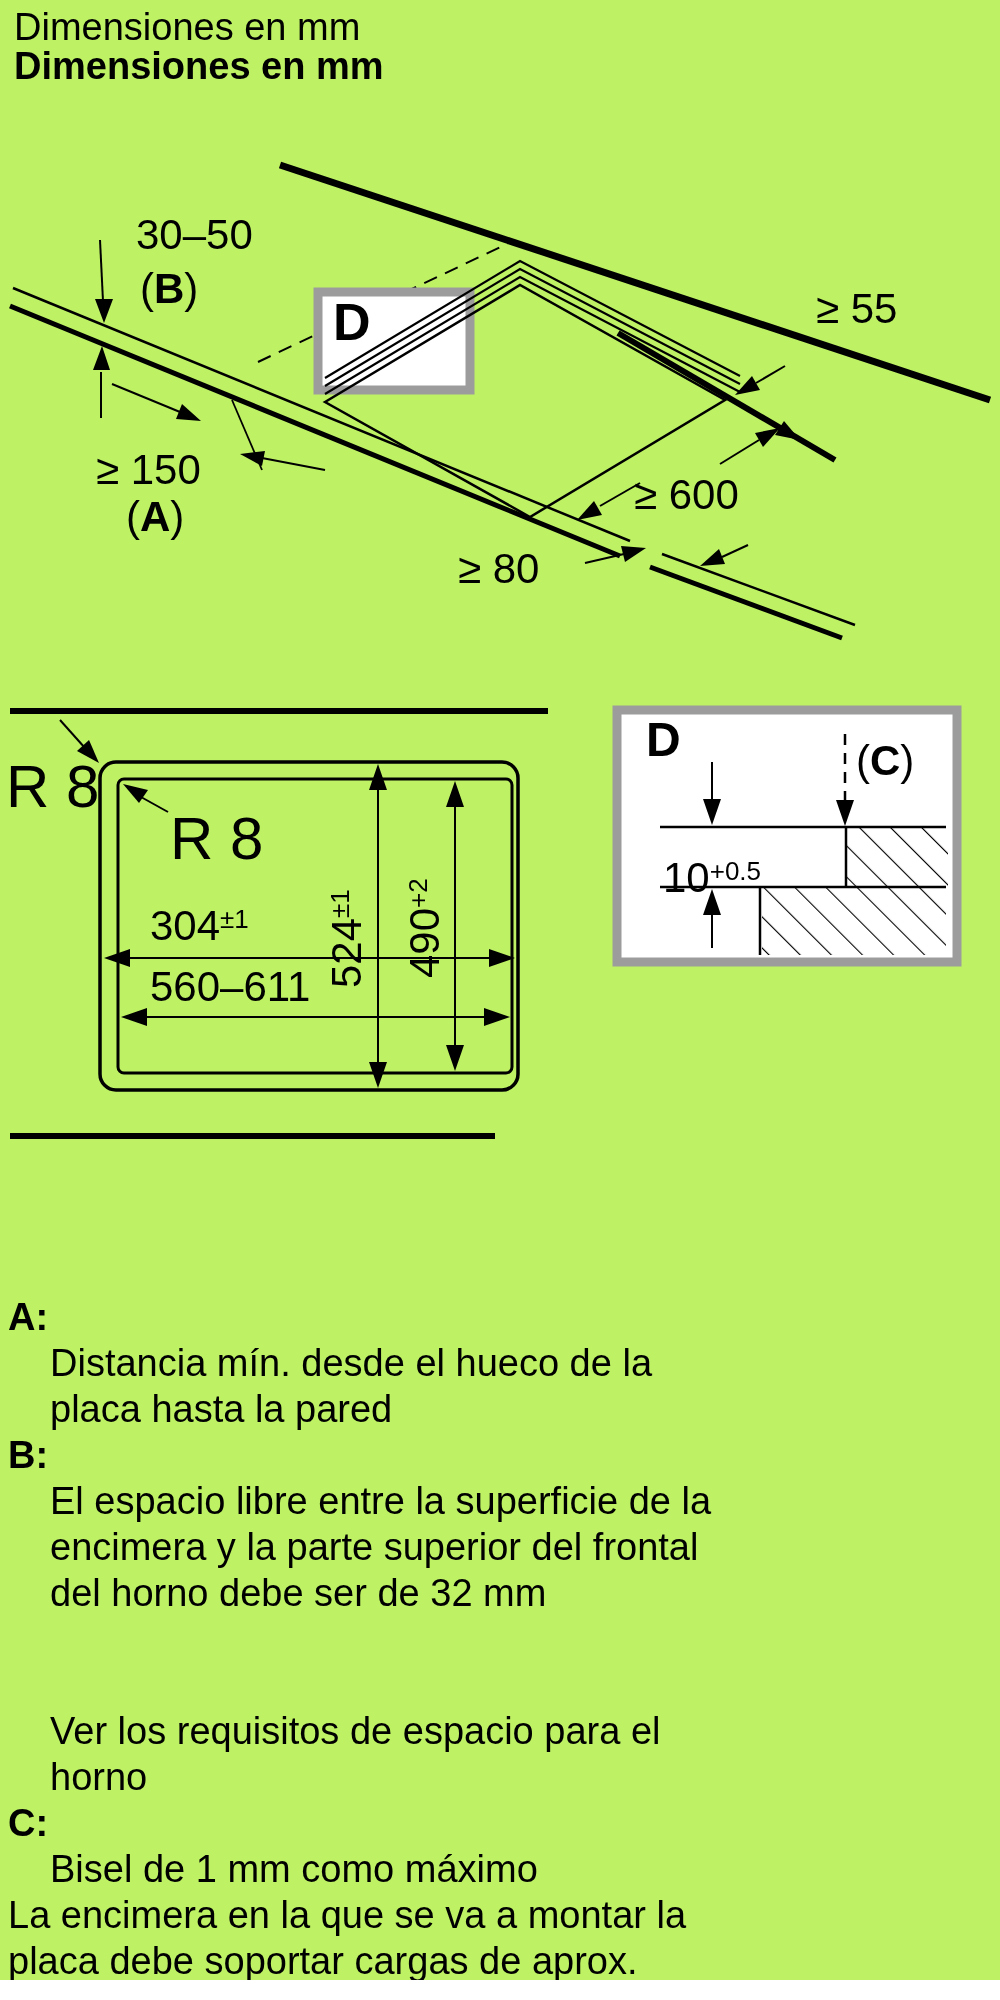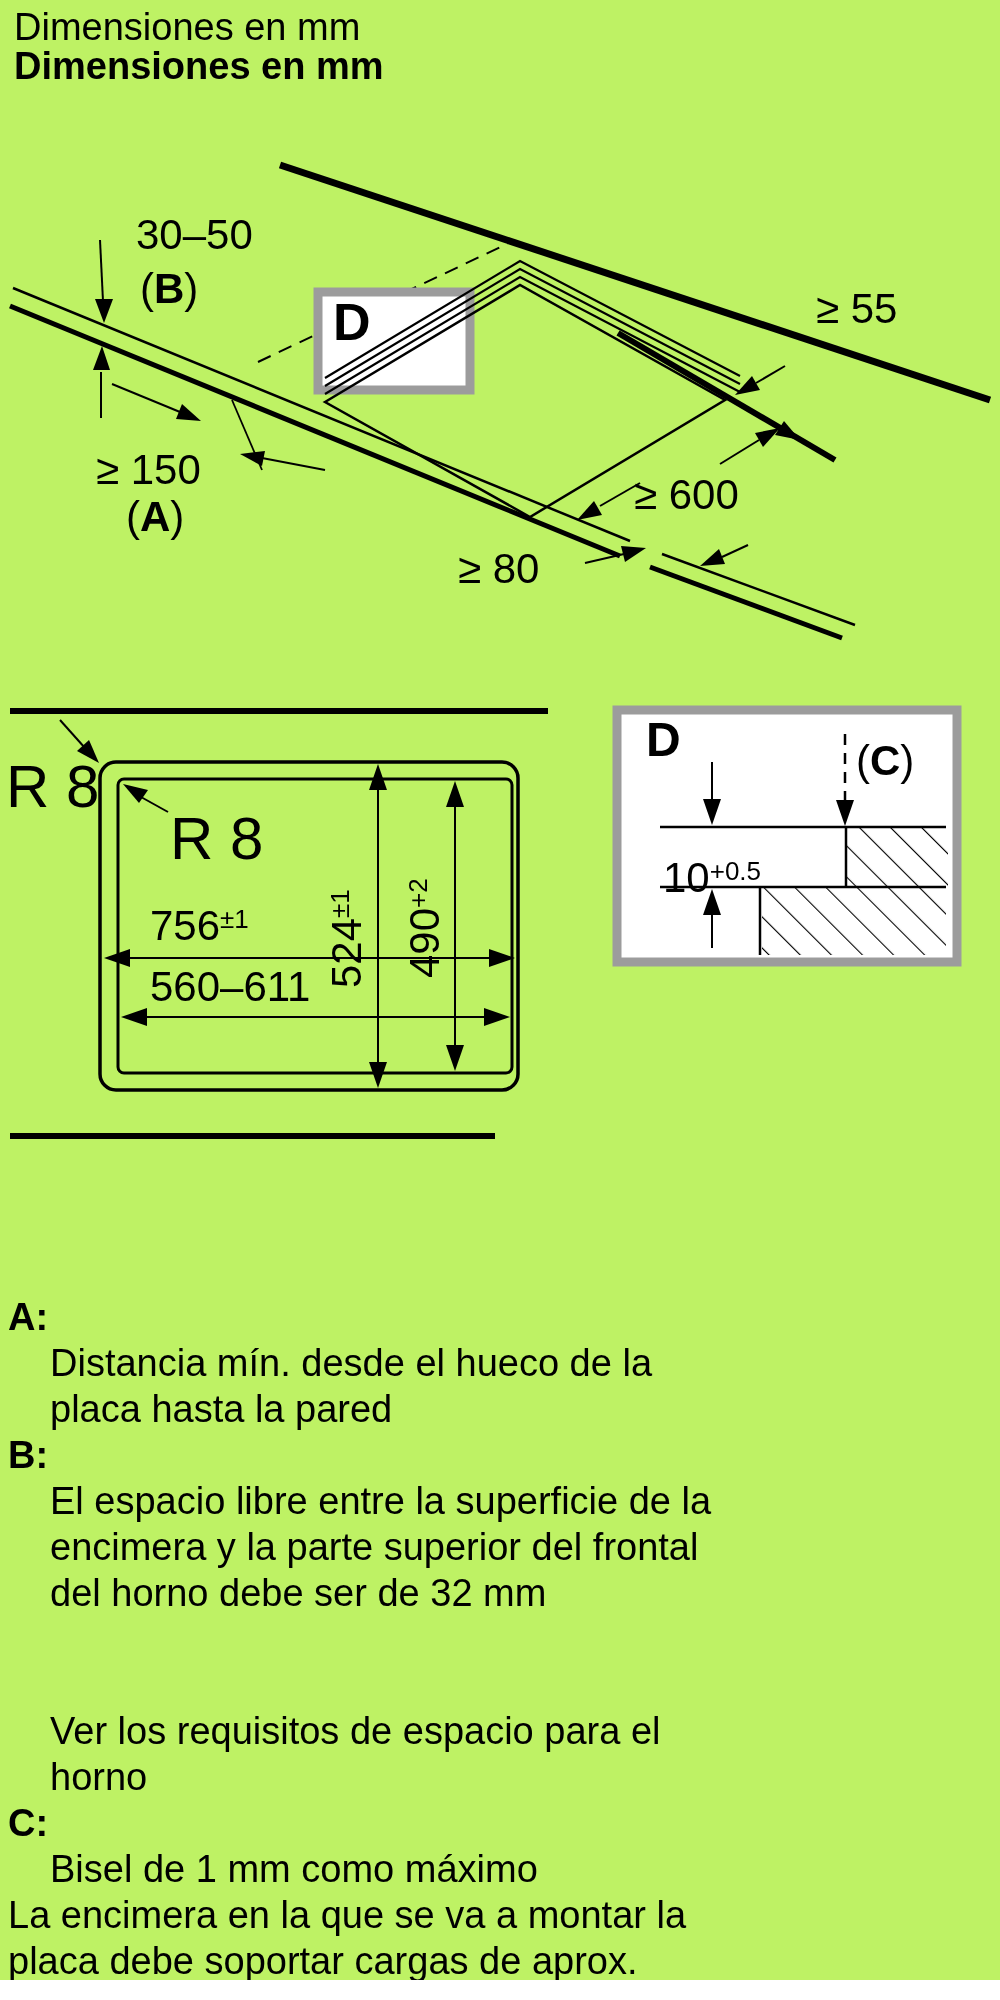--- a/index.html
+++ b/index.html
@@ -139,21 +139,21 @@
   <div class="lbl t42" style="left:140px;top:268px;"><span>(</span><span class="bold">B</span><span>)</span></div>
   <div class="lbl t42" style="left:96px;top:449px;">≥ 150</div>
   <div class="lbl t42" style="left:126px;top:496px;"><span>(</span><span class="bold">A</span><span>)</span></div>
   <div class="lbl t42" style="left:816px;top:288px;">≥ 55</div>
   <div class="lbl t42" style="left:634px;top:474px;">≥ 600</div>
   <div class="lbl t42" style="left:458px;top:548px;">≥ 80</div>
   <div class="lbl dbold" style="left:333px;top:296px;">D</div>
 
   <div class="lbl t44" style="left:6px;top:756px;">R 8</div>
   <div class="lbl t44" style="left:170px;top:808px;">R 8</div>
-  <div class="lbl t42" style="left:150px;top:905px;"><span>756</span><span class="sup">±1</span></div>
+  <div class="lbl t42" style="left:150px;top:905px;"><span>304</span><span class="sup">±1</span></div>
   <div class="lbl t42" style="left:150px;top:966px;">560–611</div>
   <div class="lbl t42 rot" style="left:326px;top:988px;"><span>524</span><span class="sup">±1</span></div>
   <div class="lbl t42 rot" style="left:404px;top:978px;"><span>490</span><span class="sup">+2</span></div>
 
   <div class="lbl dbold2" style="left:646px;top:716px;">D</div>
   <div class="lbl t42" style="left:856px;top:740px;"><span>(</span><span class="bold">C</span><span>)</span></div>
   <div class="lbl t42" style="left:663px;top:836px;margin-top:21px;"><span>10</span><span class="sup">+0.5</span></div>
 
   <div class="notes">
     <div class="note-row">

